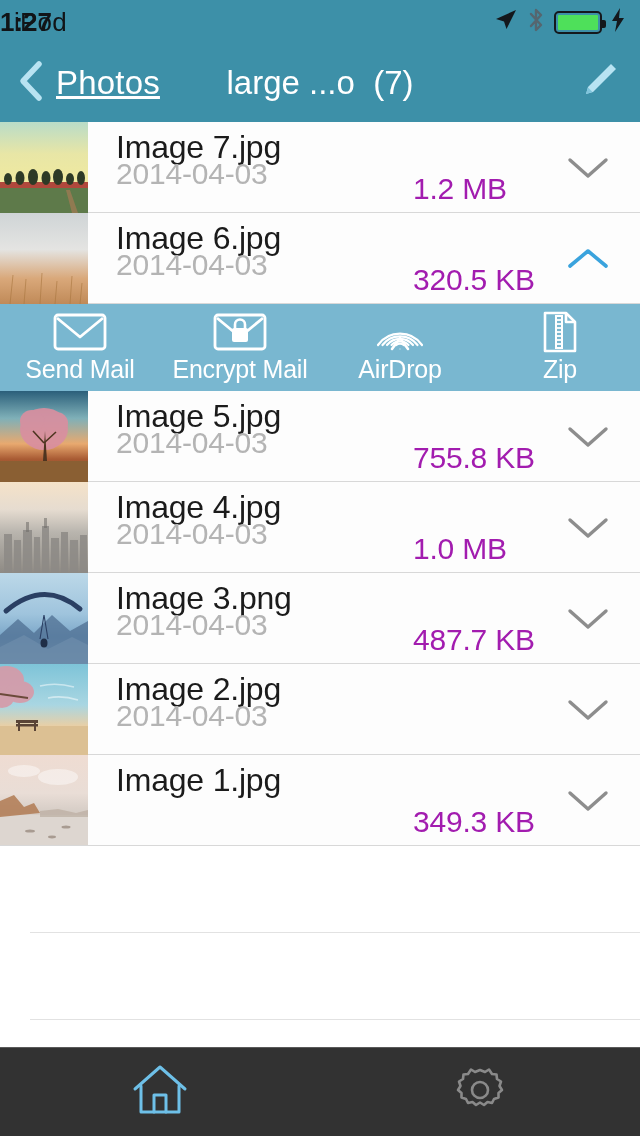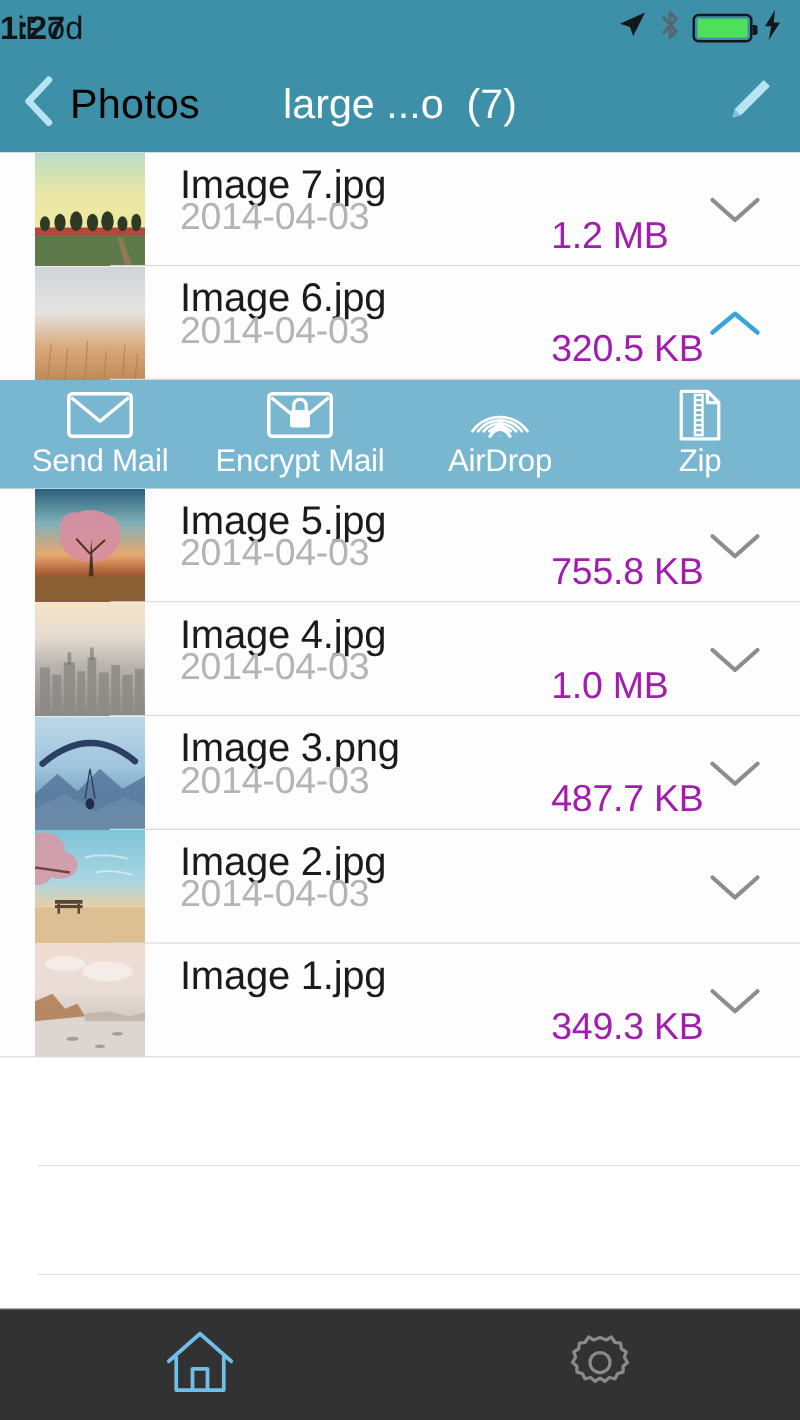--- a/index.html
+++ b/index.html
@@ -96,22 +96,23 @@
     padding: 0 18px;
   }
   .nav-back {
     display: flex;
     align-items: center;
     gap: 12px;
     cursor: pointer;
   }
   .nav-back-label {
     font-size: 33px;
-    color: #000000;
+    color: #ffffff;
     letter-spacing: 0.2px;
+    text-decoration: underline;
   }
   .nav-title {
     position: absolute;
     left: 0; right: 0;
     text-align: center;
     font-size: 33px;
     font-weight: normal;
     color: #ffffff;
     pointer-events: none;
     white-space: pre;
@@ -131,21 +132,20 @@
     top: 122px; left: 0;
     width: 640px;
   }
   .row {
     position: relative;
     height: 91px;
     background: #fdfdfd;
     display: flex;
     align-items: stretch;
     box-sizing: border-box;
-    padding-left: 28px;
   }
   .row::after {
     content: "";
     position: absolute;
     left: 88px; right: 0; bottom: 0;
     height: 1px;
     background: #d8d8d8;
   }
   .row.last::after { left: 0; }
   .thumb {

